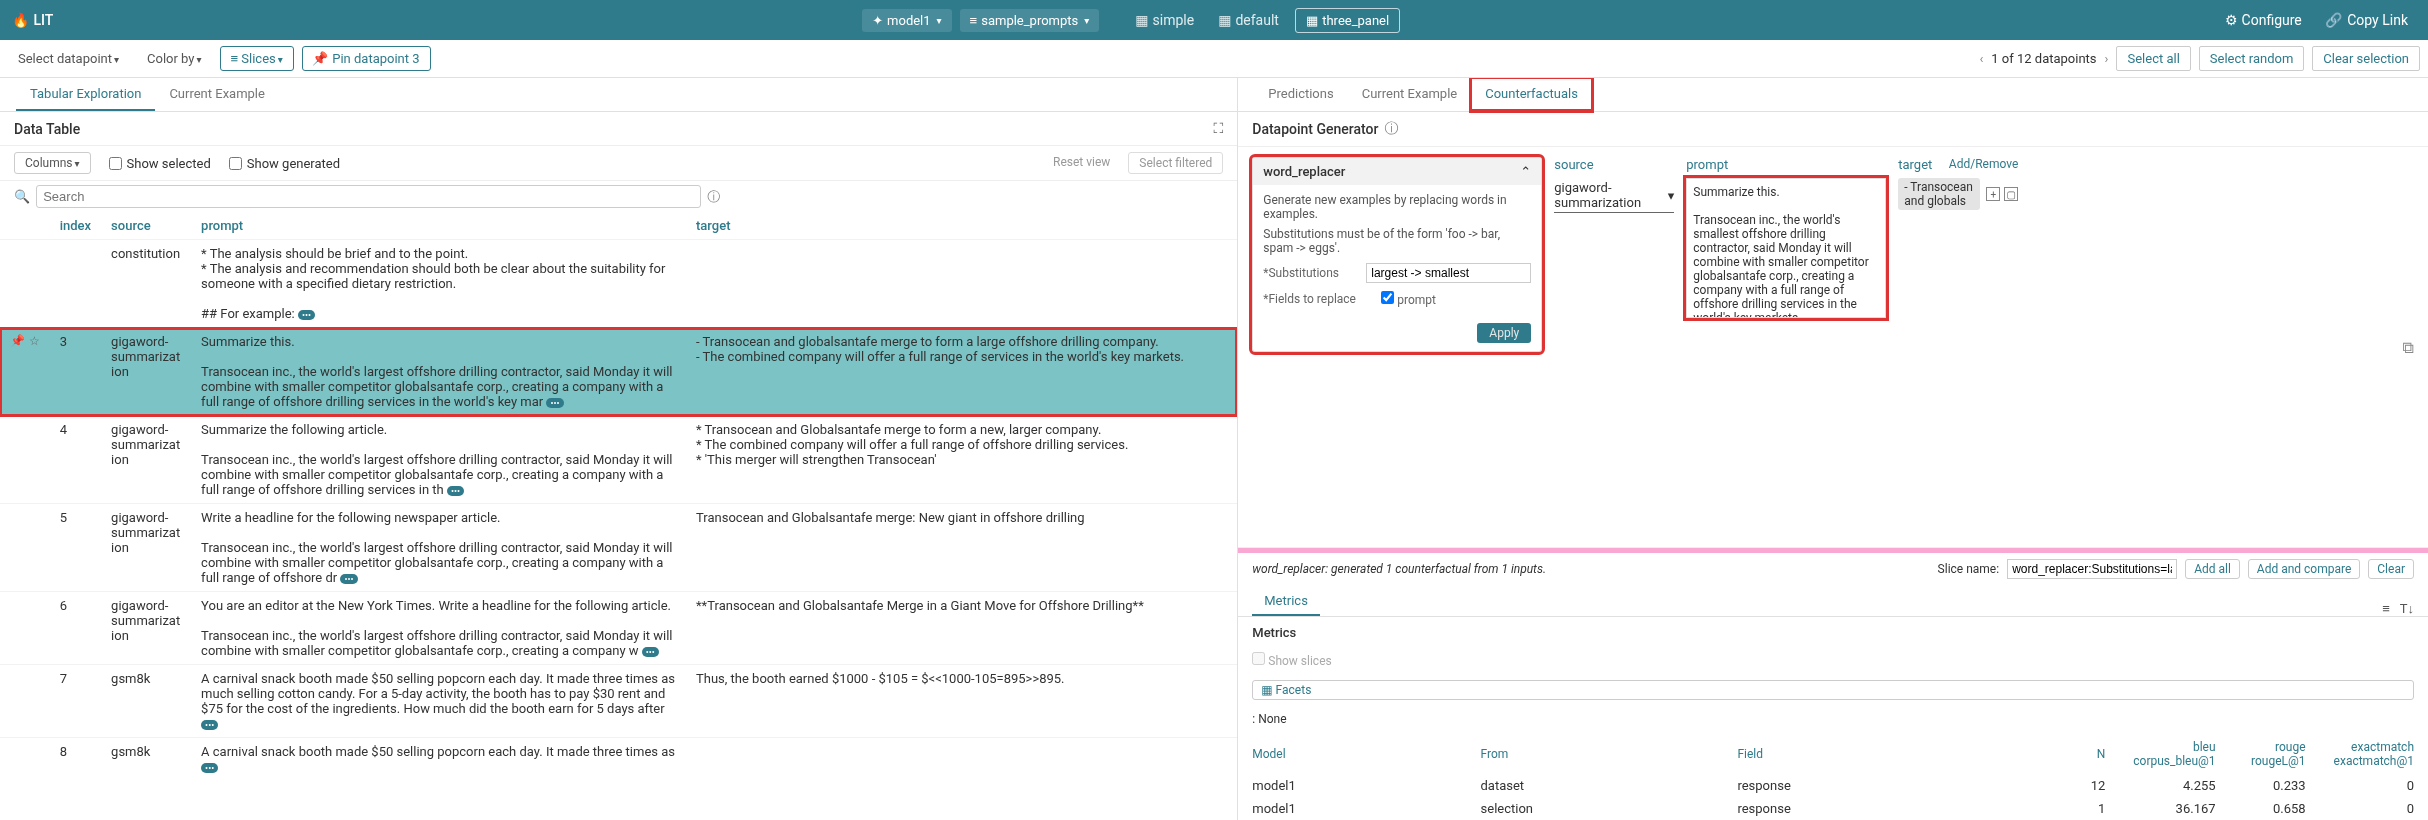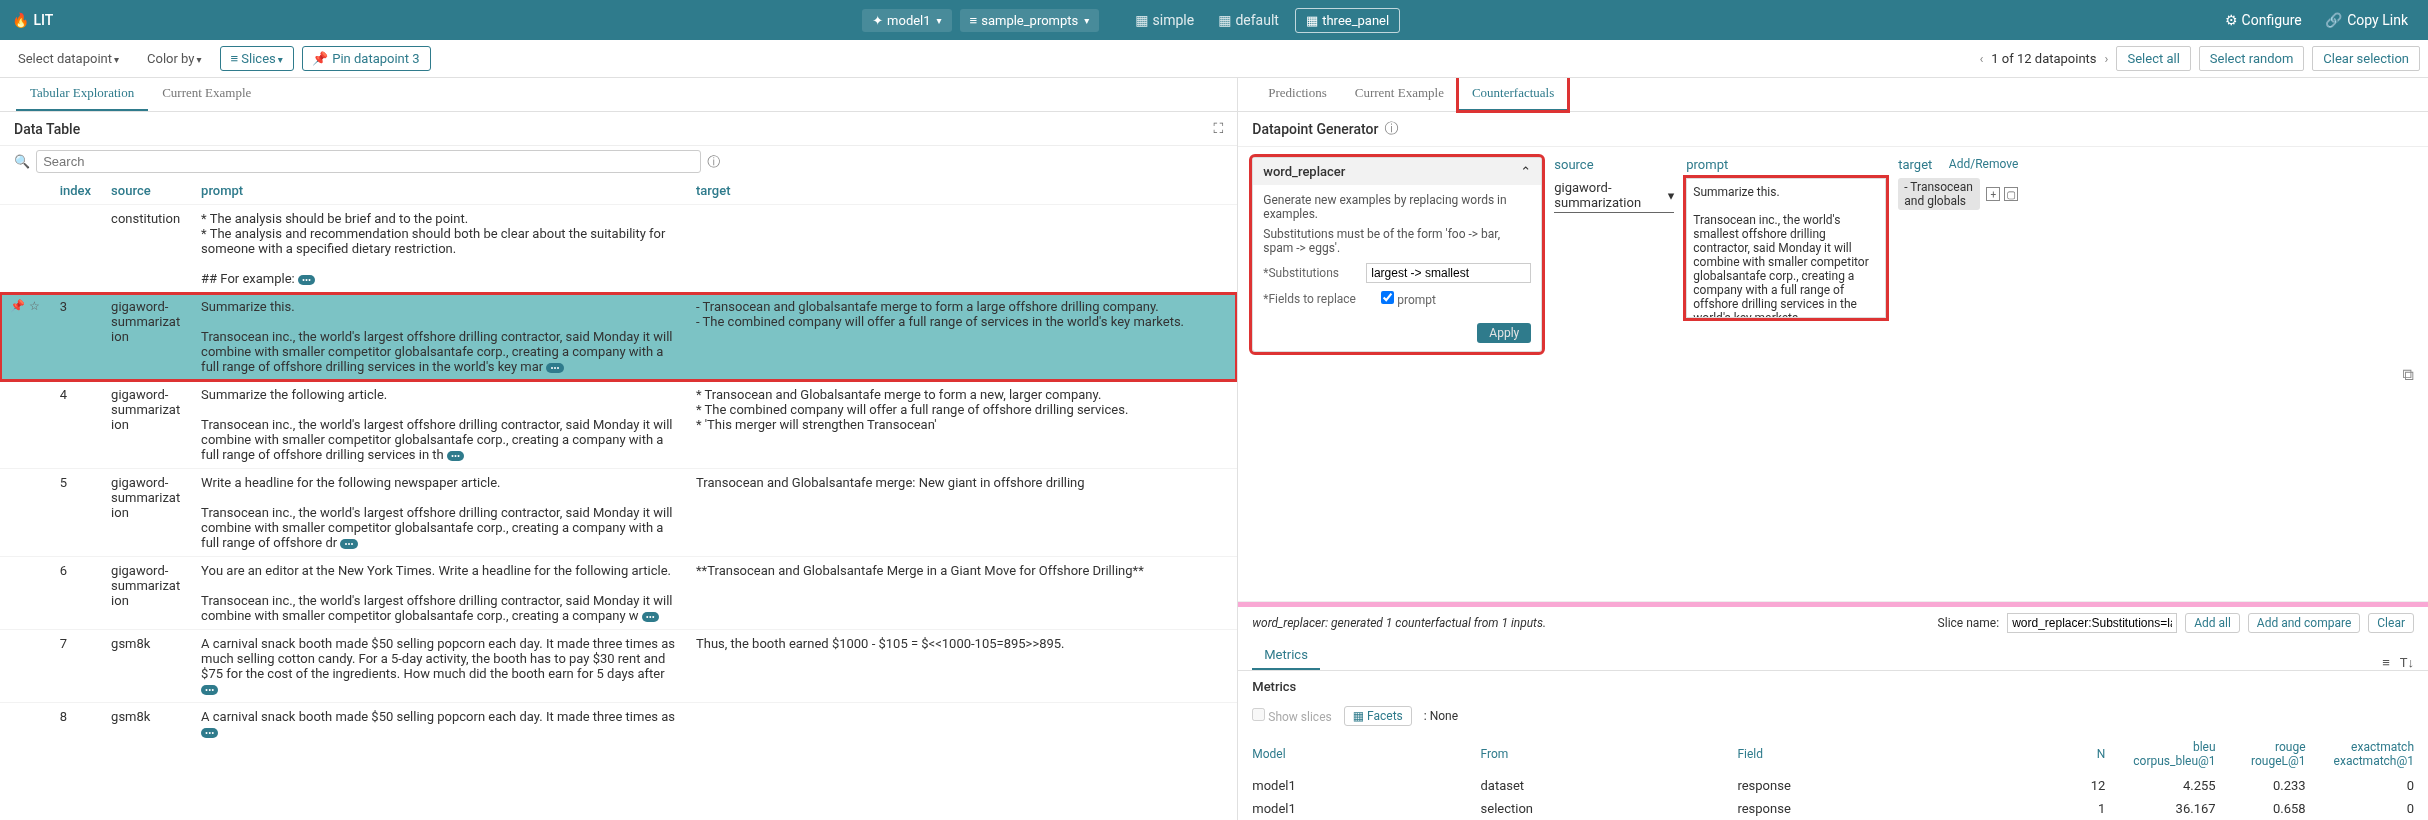--- a/index.html
+++ b/index.html
@@ -23,21 +23,21 @@
 .toolbar .right { margin-left: auto; display:flex; align-items:center; gap:8px; }
 .toolbar .btn-out { border: 1px solid #ccc; padding: 4px 10px; border-radius: 2px; color: #555; cursor: pointer; }
 .toolbar .link { color: #2f7b8c; cursor: pointer; }
 
 
 .main { display: flex; height: calc(100vh - 78px); }
 .left-pane { flex: 0 0 51%; border-right: 1px solid #e0e0e0; display: flex; flex-direction: column; overflow: hidden; }
 .right-pane { flex: 1; display: flex; flex-direction: column; overflow: hidden; }
 
 
-.tabs { display: flex; border-bottom: 1px solid #e0e0e0; padding: 0 16px; height: 34px; align-items: flex-end; font-family: Liberation Serif, serif; }
+.tabs { display: flex; border-bottom: 1px solid #e0e0e0; padding: 0 16px; height: 34px; align-items: flex-end; }
 .tab { padding: 8px 14px; font-size: 13px; color: #777; cursor: pointer; border-bottom: 2px solid transparent; }
 .tab.active { color: #2f7b8c; border-bottom-color: #2f7b8c; }
 
 
 .sect-head { padding: 8px 14px; font-size: 14px; font-weight: 500; display: flex; align-items: center; border-bottom: 1px solid #eee; }
 .sect-head .flex { flex: 1; }
 
 
 .dt-ctrl { padding: 6px 14px; display: flex; align-items: center; gap: 18px; border-bottom: 1px solid #eee; }
 .dt-ctrl .col-btn { border: 1px solid #ccc; padding: 3px 10px; border-radius: 3px; color: #555; cursor: pointer; font-size: 12px; }
@@ -89,21 +89,21 @@
 .status .right { margin-left:auto; font-style:normal; display:flex; align-items:center; gap:8px; }
 .status .right input { border:1px solid #ccc; padding:2px 4px; width:170px; font-size:12px;}
 .status .lnk { color:#2f7b8c; cursor:pointer; border:1px solid #ccc; padding:2px 8px; border-radius:3px; font-style:normal;}
 
 
 .metrics-tabs { display:flex; border-bottom:1px solid #e0e0e0; padding:0 14px; height:32px; align-items: flex-end; }
 .metrics-tabs .mtab { padding:6px 12px; color:#2f7b8c; border-bottom:2px solid #2f7b8c; font-size:13px; }
 .metrics-tabs .ricon { margin-left:auto; display:flex; gap:10px; color:#555; align-items:center; }
 
 .mhead { padding:8px 14px; font-weight:500; }
-.mctrl { padding:4px 14px 8px; display:flex; align-items:center; gap:12px; font-size:12px; }
+.mctrl { padding:4px 14px 8px; display:flex; gap:12px; font-size:12px;flex-direction:column; }
 .mctrl .fbtn { border:1px solid #ccc; padding:2px 8px; border-radius:3px; color:#2f7b8c; }
 
 table.mt { width:100%; border-collapse:collapse; font-size:13px; }
 table.mt th { text-align:left; padding:6px 14px; color:#2f7b8c; font-weight:400; font-size:12px; }
 table.mt th.r { text-align:right; }
 table.mt td { padding:4px 14px; }
 table.mt td.r { text-align:right; }
 
 .tab-highlight { outline:3px solid #d33; outline-offset:-1px; }
 
@@ -147,20 +147,35 @@
 
   <div class="left-pane">
     <div class="tabs">
       <div class="tab active">Tabular Exploration</div>
       <div class="tab">Current Example</div>
     </div>
     <div class="sect-head">
       <span>Data Table</span>
       <span class="flex"></span>
       <span style="color:#666">⛶</span>
+    </div>
+    <div class="dt-ctrl">
+      <div class="col-btn caret">Columns</div>
+      <label>
+          <input type="checkbox" style=""> 
+          <span>Show selected</span>
+        </label>
+      <label>
+          <input type="checkbox" style=""> 
+          <span>Show generated</span>
+        </label>
+      <div class="right">
+        <div class="pill-plain">Reset view</div>
+        <div class="pill-out">Select filtered</div>
+      </div>
     </div>
     <div class="search-row">
       <span style="color:#888">🔍</span>
       <input type="text" placeholder="Search" style="">
       <span style="color:#888">ⓘ</span>
     </div>
     <div class="tbl-wrap">
       <table class="dt">
         <thead>
           <tr>

